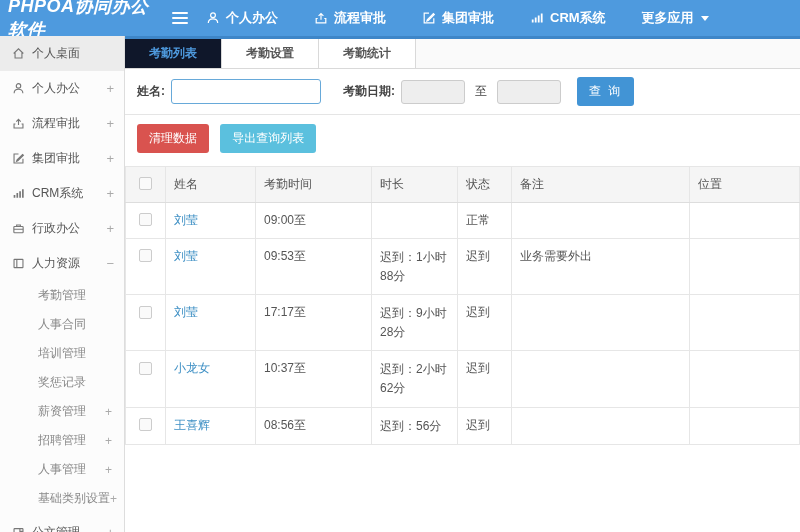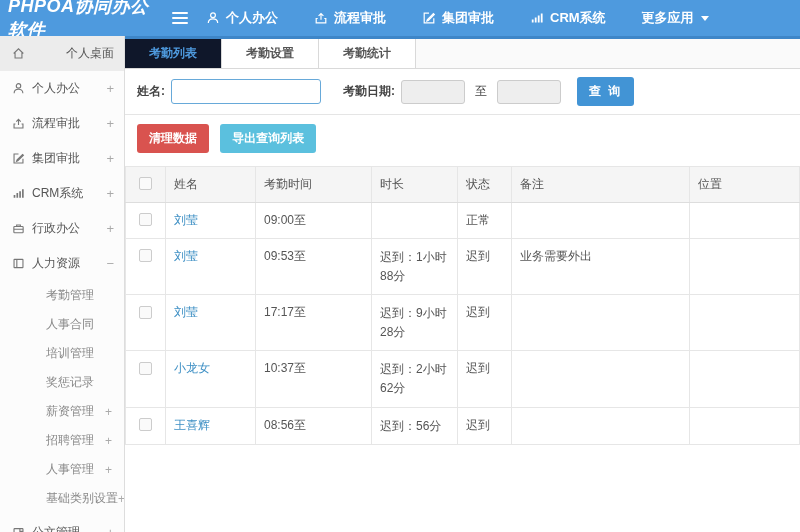--- a/index.html
+++ b/index.html
@@ -19,44 +19,44 @@
   .nav-item .icon svg { width:14px; height:14px; stroke:#fff; fill:none; stroke-width:1.2; }
   .caret { display:inline-block; width:0; height:0; border-left:4px solid transparent;
     border-right:4px solid transparent; border-top:5px solid #fff; margin-left:7px; }
 
   
   .layout { flex:1; display:flex; min-height:0; }
 
   
   .sidebar { width:125px; flex-shrink:0; background:#fcfcfc; border-right:1px solid #ddd; overflow:hidden; }
   .side-item { display:flex; align-items:center; padding:9px 10px 9px 12px; color:#555; cursor:pointer; }
-  .side-item.active { background:#ececec;text-align:right; }
+  .side-item.active { background:#ececec; }
   .side-item .icon { display:inline-flex; margin-right:7px; color:#777; }
   .side-item .icon svg { width:13px; height:13px; stroke:currentColor; fill:none; stroke-width:1.2; }
   .side-item .lbl { flex:1; white-space:nowrap; }
   .side-item .toggle { color:#aaa; font-size:13px; }
-  .sub-list { padding:0 0 2px 8px; }
+  .sub-list { padding:0 0 2px 0; }
   .sub-item { display:flex; align-items:center; padding:6px 12px 6px 38px; color:#888; cursor:pointer; }
   .sub-item .lbl { flex:1; white-space:nowrap; }
   .sub-item .toggle { color:#aaa; font-size:12px; }
 
   
   .main { flex:1; min-width:0; display:flex; flex-direction:column; border-top:3px solid #3e86c8; background:#fff; }
 
   .tabs { display:flex; background:#fafafa; border-bottom:1px solid #d9d9d9; flex-shrink:0; }
   .tab { padding:6px 24px; font-weight:bold; color:#555; border-right:1px solid #d9d9d9; cursor:pointer; background:#fff; }
   .tab.active { color:#4e9ade; background:#0f172a; }
 
   .filter-bar { display:flex; align-items:center; padding:8px 12px; border-bottom:1px solid #e5e5e5; flex-shrink:0; }
   .flabel { font-weight:bold; color:#444; margin-right:6px; white-space:nowrap; }
   .date-label { margin-left:22px; }
   .name-input { width:150px; height:25px; border:1px solid #67a9d9; border-radius:3px; padding:0 6px; outline:none; }
   .date-input { width:64px; height:24px; background:#eee; border:1px solid #ccc; border-radius:3px; padding:0 5px; }
   .to-label { margin:0 10px; color:#444; }
-  .btn { border:none; border-radius:3px; color:#fff; font-weight:bold; font-size:12px; cursor:pointer; }
+  .btn { border:none; border-radius:3px; color:#fff; font-weight:normal; font-size:12px; cursor:pointer; }
   .search-btn { margin-left:16px; background:#4294d5; padding:6px 12px; letter-spacing:2px; }
 
   .action-bar { padding:9px 12px; flex-shrink:0; }
   .btn-danger { background:#d9534f; padding:6px 12px; }
   .btn-info { background:#5bc0de; padding:6px 12px; margin-left:8px; }
 
   
   .grid { width:100%; border-collapse:collapse; table-layout:fixed; margin-top:4px; }
   .grid th, .grid td { border:1px solid #e6e6e6; padding:9px 8px; text-align:left;
     vertical-align:top; overflow:hidden; word-break:break-all; }

